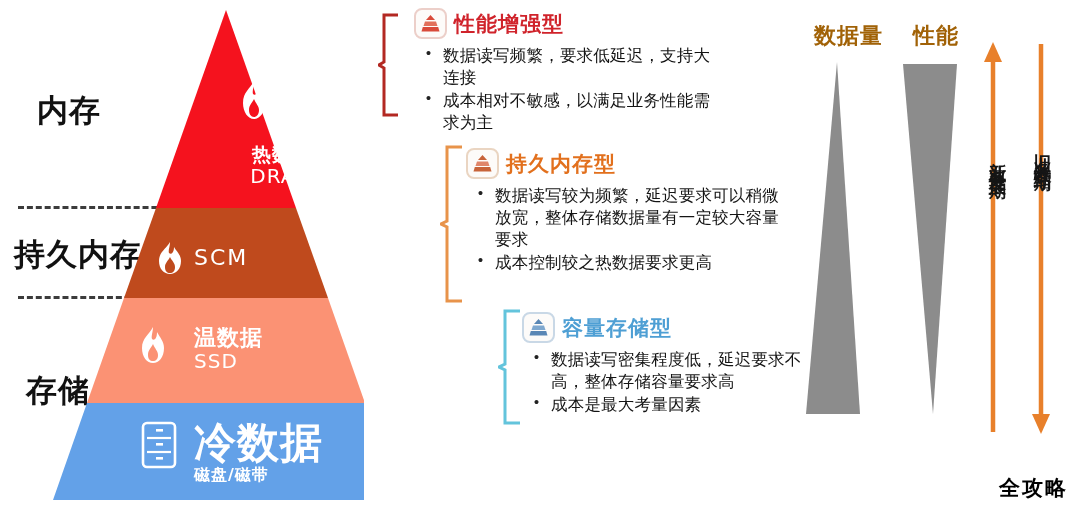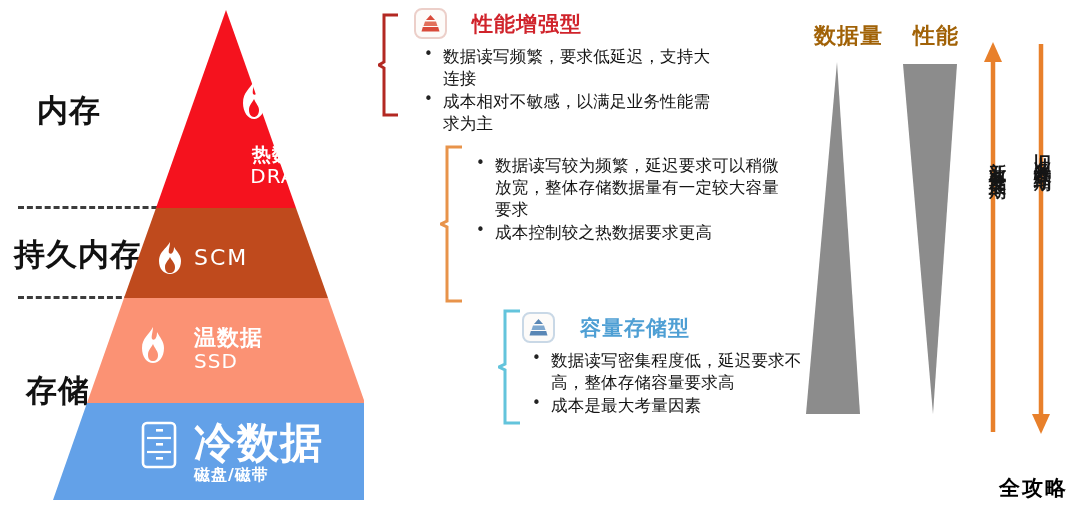--- a/index.html
+++ b/index.html
@@ -64,21 +64,21 @@
   #lbl-cold .pyr-sub{font-size:16px;}
 
   .pyr-icon{position:absolute;}
   #icon-fire-hot{left:193px;top:72px;}
   #icon-fire-scm{left:111px;top:233px;}
   #icon-fire-warm{left:93px;top:318px;}
   #icon-drawer-cold{left:96px;top:413px;}
 
   
   .callout{position:absolute;}
-  .callout-head{display:flex;align-items:center;gap:25px;}
+  .callout-head{display:flex;align-items:center;gap:7px;}
   .badge{
     width:33px;height:31px;border-radius:8px;
     border:2px solid #e6cfc4;background:#fdfbf9;
     display:flex;align-items:center;justify-content:center;
     box-sizing:border-box;
   }
   .badge.red{border-color:#eccfc9;}
   .badge.orange{border-color:#ead5c2;}
   .badge.blue{border-color:#c9d8e6;}
   .head-title{font-size:21px;font-weight:bold;letter-spacing:1px;white-space:nowrap;}
@@ -86,20 +86,21 @@
   .title-orange{color:#e2701d;}
   .title-blue{color:#4e9fd4;}
 
   ul.bullets{
     margin:7px 0 0 0;padding:0;list-style:none;
     font-size:16.5px;color:#141414;line-height:1.33;
   }
   ul.bullets li{
     position:relative;padding-left:25px;margin-bottom:1px;
     letter-spacing:0.2px;
+    font-family:Liberation Mono, monospace;
   }
   ul.bullets li:before{
     content:"•";position:absolute;left:6px;top:-1px;font-size:15px;color:#222;
   }
 
   #sec-perf{left:414px;top:8px;}
   #sec-perf .callout-head{margin-left:0px;}
   #sec-perf ul.bullets{margin-left:4px;}
 
   #sec-pmem{left:466px;top:148px;}
@@ -246,20 +247,30 @@
       </span>
       <span class="head-title title-red">性能增强型</span>
     </div>
     <ul class="bullets">
       <li style="width:278px;">数据读写频繁，要求低延迟，支持大连接</li>
       <li style="width:278px;">成本相对不敏感，以满足业务性能需求为主</li>
     </ul>
   </div>
 
   <div class="callout" id="sec-pmem">
+    <div class="callout-head">
+      <span class="badge orange">
+        <svg width="21" height="19" viewBox="0 0 21 19">
+          <polygon points="10.5,1 15,6 6,6" fill="#C8643A"></polygon>
+          <polygon points="5,7.5 16,7.5 17.5,12 3.5,12" fill="#E0866A"></polygon>
+          <polygon points="2.8,13 18.2,13 19.5,17.5 1.5,17.5" fill="#C8643A"></polygon>
+        </svg>
+      </span>
+      <span class="head-title title-orange">持久内存型</span>
+    </div>
     <ul class="bullets">
       <li style="width:292px;">数据读写较为频繁，延迟要求可以稍微放宽，整体存储数据量有一定较大容量要求</li>
       <li style="width:292px;">成本控制较之热数据要求更高</li>
     </ul>
   </div>
 
   <div class="callout" id="sec-cap">
     <div class="callout-head">
       <span class="badge blue">
         <svg width="21" height="19" viewBox="0 0 21 19">

